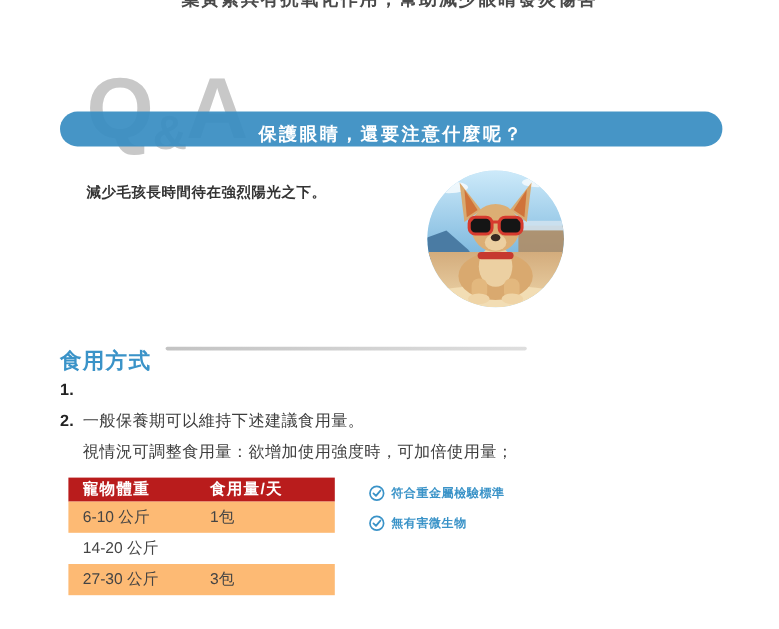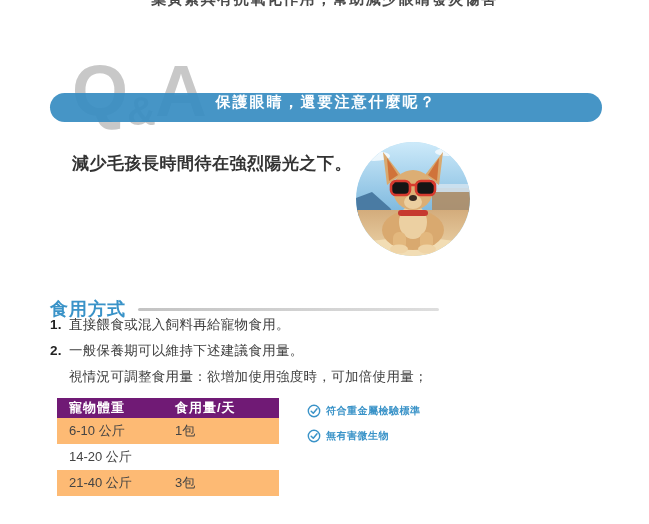--- a/index.html
+++ b/index.html
@@ -24,42 +24,42 @@
     color:#c8c8c8; font-weight:bold; line-height:0.92;
     letter-spacing:-2px;
   }
   .qa-watermark .big { font-size:72px; }
   .qa-watermark .amp { font-size:40px; margin:0 1px -6px 1px; }
 
   
   .banner {
     position:absolute; left:50px; top:93px; width:552px; height:29px;
     background:rgba(56,141,194,0.93); border-radius:15px; z-index:2;
-    display:flex; align-items:flex-start; justify-content:center;
+    display:flex; align-items:flex-end; justify-content:center;
   }
   .banner-text {
     color:#ffffff; font-weight:bold; font-size:15px; letter-spacing:2px;
   }
 
   
   .advice {
     position:absolute; left:72px; top:152px;
-    font-size:17px; font-weight:bold; color:#333333; letter-spacing:0.5px;
+    font-size:12px; font-weight:bold; color:#333333; letter-spacing:0.5px;
   }
 
   
   .dog-photo {
     position:absolute; left:356px; top:142px; width:114px; height:114px;
     border-radius:50%; overflow:hidden; background:#bfe0f2;
   }
 
   
   .section-head {
-    position:absolute; left:50px; top:297px; width:550px;
-    display:flex; align-items:center;
+    position:absolute; left:50px; top:289px; width:550px;
+    display:flex; align-items:flex-start;
   }
   .section-title {
     color:#3a93c8; font-size:18px; font-weight:bold; letter-spacing:1px;
     white-space:nowrap;
   }
   .section-rule {
     margin-left:12px; width:301px; height:3px; border-radius:2px;
     background:linear-gradient(to right,#c3c3c3,#dedede);
   }
 
@@ -71,21 +71,21 @@
   .instr-item { display:flex; }
   .instr-num { font-weight:bold; width:19px; flex:0 0 19px; color:#222; }
 
   
   .dose-table {
     position:absolute; left:57px; top:398px; width:222px;
     font-size:13px; color:#444;
   }
   .dose-row { display:flex; align-items:center; height:26px; }
   .dose-row.head {
-    height:20px; background:#701a75; color:#ffffff; font-weight:bold;
+    height:20px; background:#b91c1c; color:#ffffff; font-weight:bold;
     letter-spacing:1px;
   }
   .dose-row.stripe { background:#fdba74; }
   .dose-cell-1 { width:118px; padding-left:12px; }
   .dose-cell-2 { flex:1; }
 
   
   .certs { position:absolute; left:307px; top:398px; }
   .cert-item {
     display:flex; align-items:center; height:25px;
@@ -161,23 +161,20 @@
   </div>
 
   <div class="section-head">
     <span class="section-title">食用方式</span>
     <span class="section-rule"></span>
   </div>
 
   <div class="instructions">
     <div class="instr-item">
       <span class="instr-num">1.</span>
-      <div>
-        <div>直接餵食或混入飼料再給寵物食用。</div>
-      </div>
     </div>
     <div class="instr-item">
       <span class="instr-num">2.</span>
       <div>
         <div>一般保養期可以維持下述建議食用量。</div>
         <div>視情況可調整食用量：欲增加使用強度時，可加倍使用量；</div>
       </div>
     </div>
   </div>
 
@@ -187,21 +184,21 @@
       <span class="dose-cell-2">食用量/天</span>
     </div>
     <div class="dose-row stripe">
       <span class="dose-cell-1">6-10 公斤</span>
       <span class="dose-cell-2">1包</span>
     </div>
     <div class="dose-row">
       <span class="dose-cell-1">14-20 公斤</span>
     </div>
     <div class="dose-row stripe">
-      <span class="dose-cell-1">21-40 公斤</span>
+      <span class="dose-cell-1">27-30 公斤</span>
       <span class="dose-cell-2">3包</span>
     </div>
   </div>
 
   <div class="certs">
     <div class="cert-item">
       <svg class="cert-icon" viewBox="0 0 14 14">
         <circle cx="7" cy="7" r="5.7" fill="none" stroke="#3a93c8" stroke-width="1.4"></circle>
         <polyline points="4.2,7.2 6.3,9.2 10,4.8" fill="none" stroke="#3a93c8" stroke-width="1.5" stroke-linecap="round" stroke-linejoin="round"></polyline>
       </svg>

